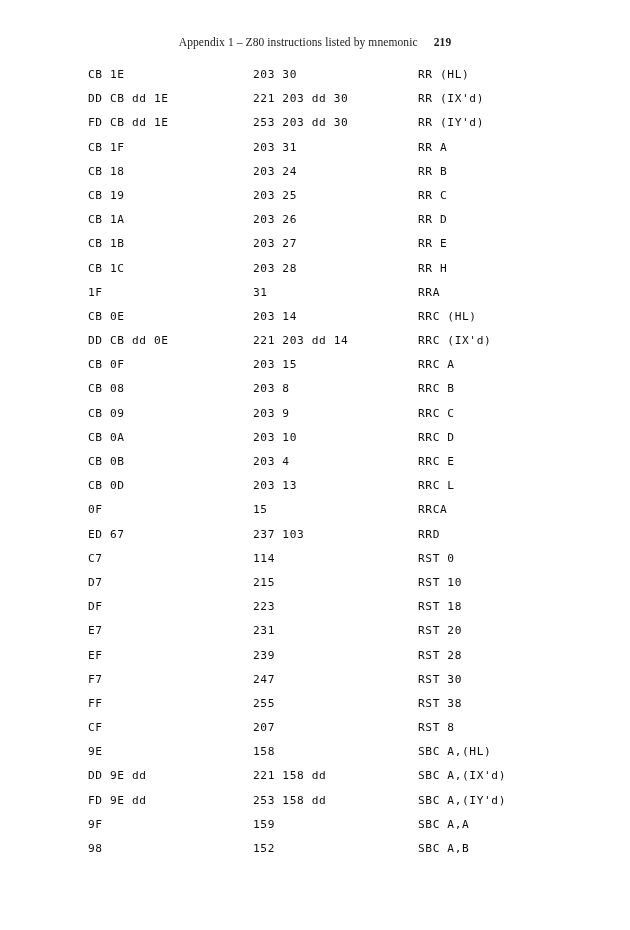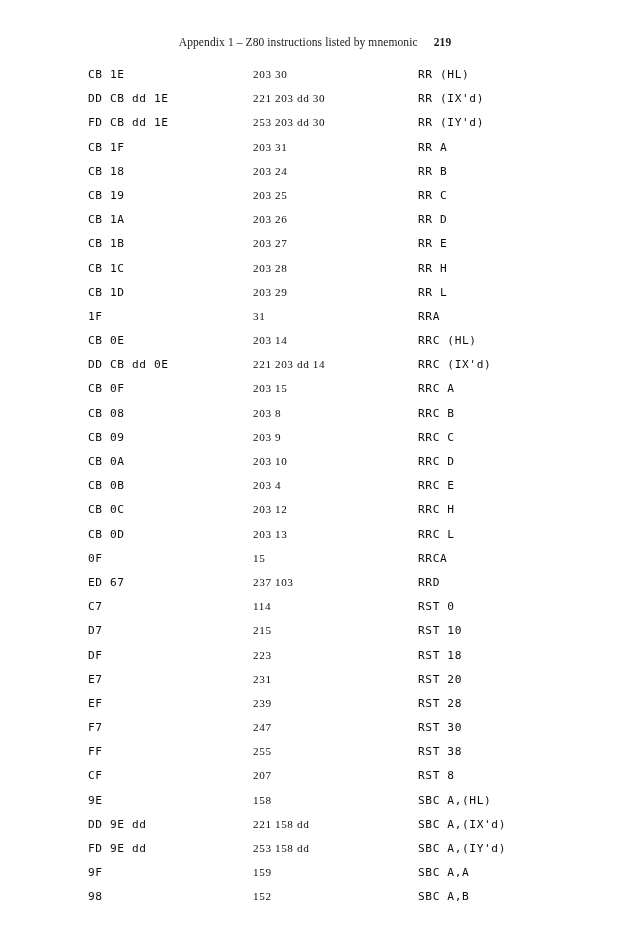--- a/index.html
+++ b/index.html
@@ -60,21 +60,20 @@
     color: #0d0d0d;
     white-space: pre;
   }
   .col-hex {
     width: 165px;
     flex: 0 0 165px;
   }
   .col-dec {
     width: 165px;
     flex: 0 0 165px;
-    font-family: Liberation Serif, serif;
   }
   .col-mnem {
     flex: 1 1 auto;
   }
 </style>
 </head>
 <body>
 
 <div class="page">
 
@@ -124,25 +123,20 @@
         <div class="col col-hex">CB 1B</div>
         <div class="col col-dec">203 27</div>
         <div class="col col-mnem">RR E</div>
       </div>
       <div class="row">
         <div class="col col-hex">CB 1C</div>
         <div class="col col-dec">203 28</div>
         <div class="col col-mnem">RR H</div>
       </div>
       <div class="row">
-        <div class="col col-hex">CB 1D</div>
-        <div class="col col-dec">203 29</div>
-        <div class="col col-mnem">RR L</div>
-      </div>
-      <div class="row">
         <div class="col col-hex">1F</div>
         <div class="col col-dec">31</div>
         <div class="col col-mnem">RRA</div>
       </div>
       <div class="row">
         <div class="col col-hex">CB 0E</div>
         <div class="col col-dec">203 14</div>
         <div class="col col-mnem">RRC (HL)</div>
       </div>
       <div class="row">
@@ -169,25 +163,20 @@
         <div class="col col-hex">CB 0A</div>
         <div class="col col-dec">203 10</div>
         <div class="col col-mnem">RRC D</div>
       </div>
       <div class="row">
         <div class="col col-hex">CB 0B</div>
         <div class="col col-dec">203 4</div>
         <div class="col col-mnem">RRC E</div>
       </div>
       <div class="row">
-        <div class="col col-hex">CB 0C</div>
-        <div class="col col-dec">203 12</div>
-        <div class="col col-mnem">RRC H</div>
-      </div>
-      <div class="row">
         <div class="col col-hex">CB 0D</div>
         <div class="col col-dec">203 13</div>
         <div class="col col-mnem">RRC L</div>
       </div>
       <div class="row">
         <div class="col col-hex">0F</div>
         <div class="col col-dec">15</div>
         <div class="col col-mnem">RRCA</div>
       </div>
       <div class="row">

